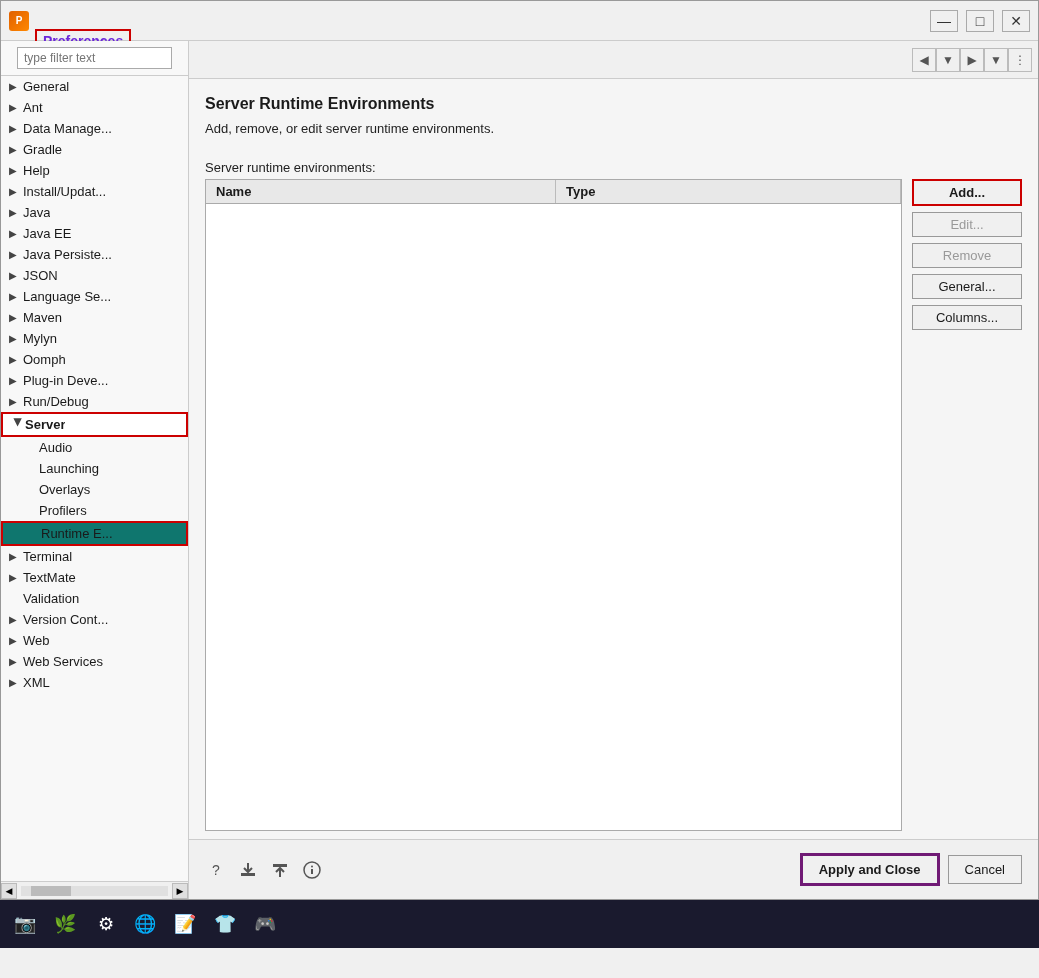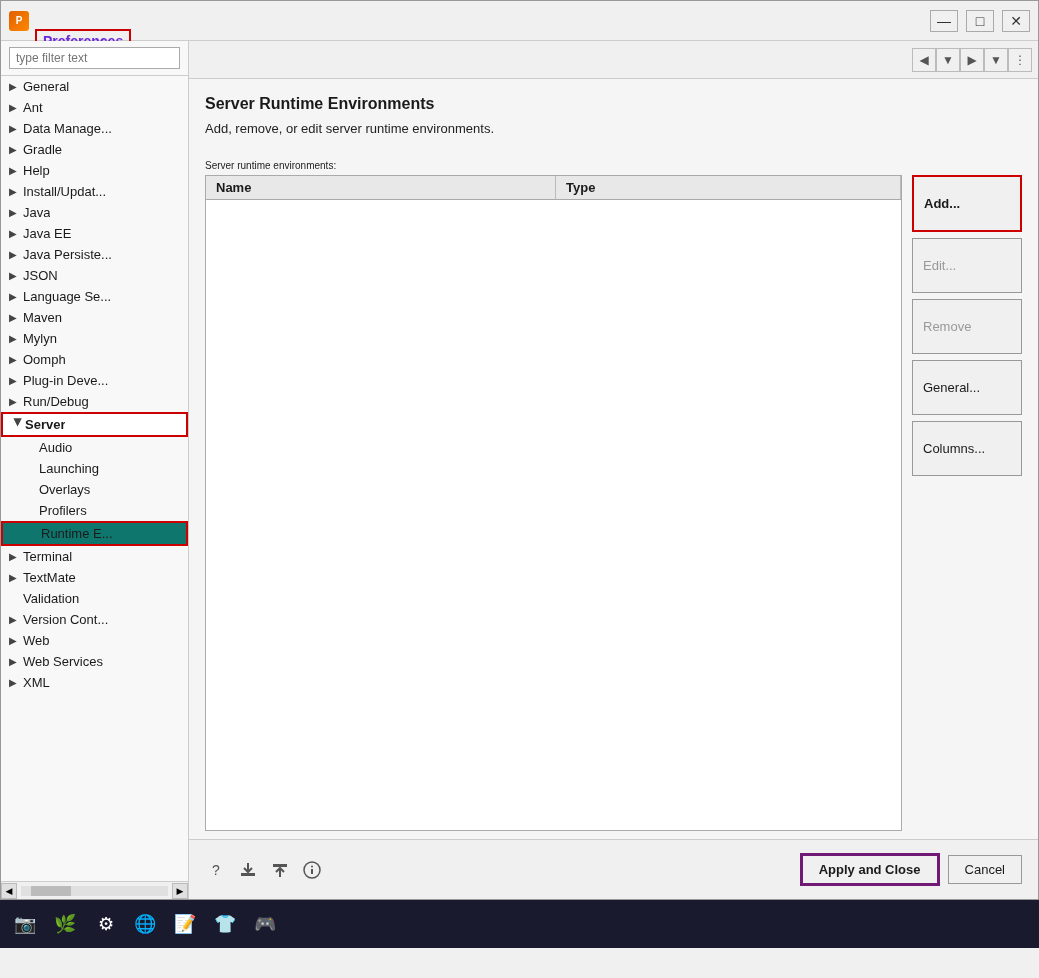--- a/index.html
+++ b/index.html
@@ -82,21 +82,21 @@
     
     .sidebar {
       width: 188px;
       background: #f8f8f8;
       border-right: 1px solid #ccc;
       display: flex;
       flex-direction: column;
       flex-shrink: 0;
     }
     .filter-input-wrap {
-      padding: 6px 8px;
+      padding: 6px 16px;
       border-bottom: 1px solid #ccc;
       flex-shrink: 0;
     }
     .filter-input {
       width: 100%;
       padding: 3px 6px;
       border: 1px solid #aaa;
       background: white;
       font-size: 12px;
       color: #666;
@@ -230,21 +230,21 @@
       font-weight: 600;
       color: #1a1a1a;
       margin-bottom: 8px;
     }
     .panel-desc {
       font-size: 13px;
       color: #222;
       margin-bottom: 24px;
     }
     .panel-subtitle {
-      font-size: 10px;
+      font-size: 13px;
       color: #222;
       margin-bottom: 4px;
     }
 
     
     .table-wrapper {
       display: flex;
       gap: 10px;
       flex: 1;
     }
@@ -276,26 +276,26 @@
 
     
     .action-buttons {
       display: flex;
       flex-direction: column;
       gap: 6px;
       padding-top: 0;
     }
     .action-btn {
       width: 110px;
-      padding: 19px 10px;
+      padding: 4px 10px;
       background: #f0f0f0;
       border: 1px solid #999;
       cursor: pointer;
       font-size: 13px;
-      text-align: left;
+      text-align: center;
       color: #1a1a1a;
     }
     .action-btn:disabled { color: #999; cursor: default; }
     .action-btn.add-btn {
       border: 2px solid #cc0000;
       font-weight: 600;
     }
 
     
     .bottom-bar {

